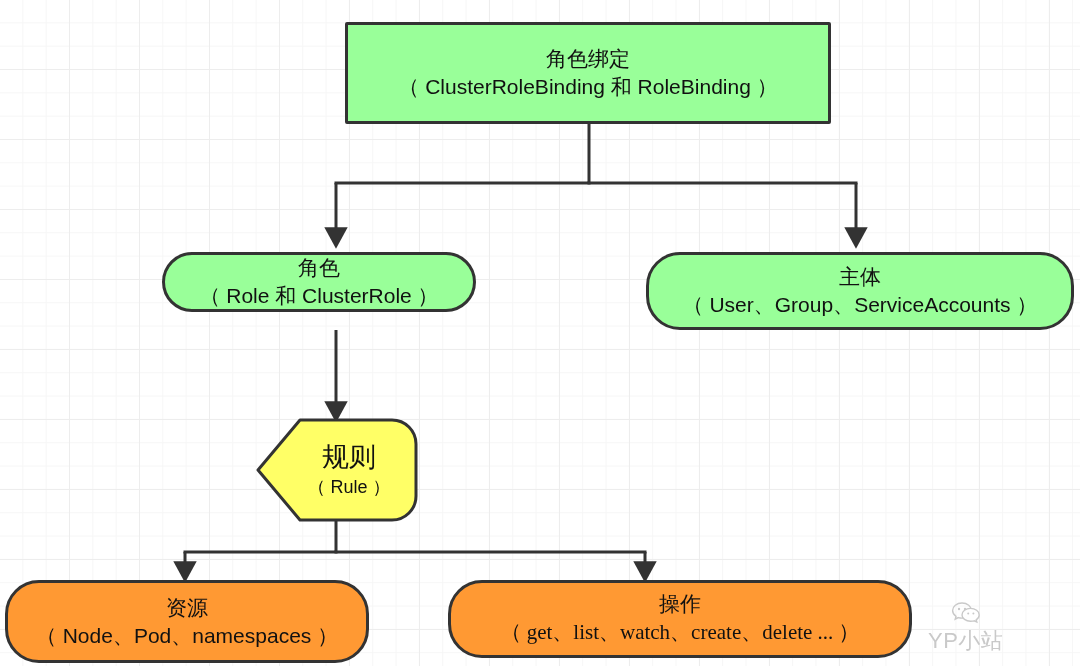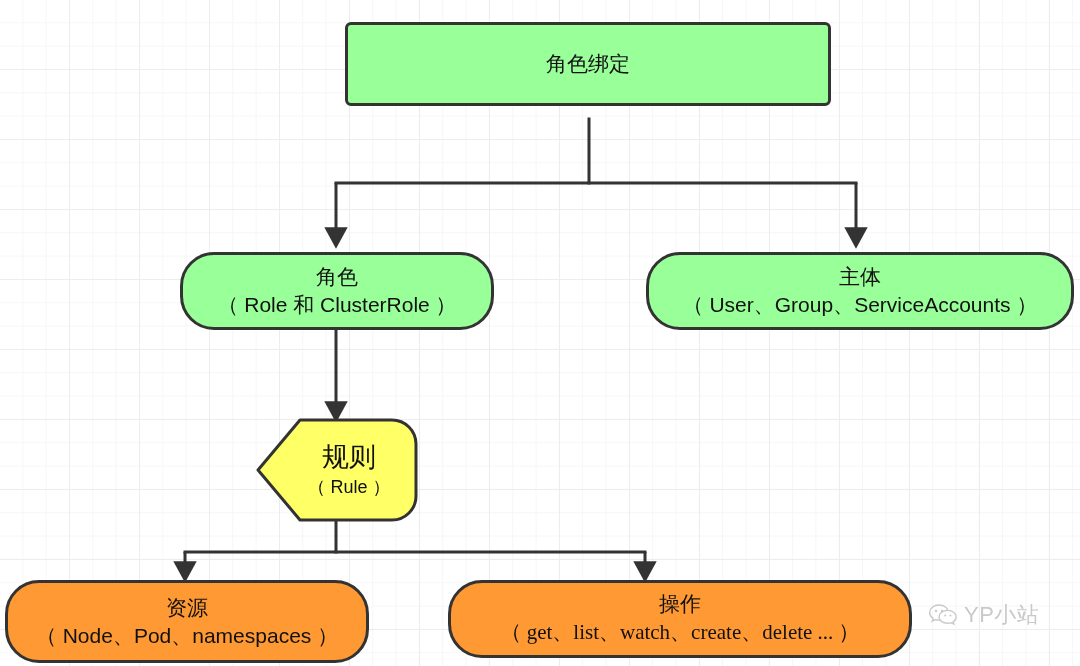--- a/index.html
+++ b/index.html
@@ -69,25 +69,25 @@
     line-height: 1.32;
     padding-left: 24px;
     box-sizing: border-box;
   }
   .hexwrap .hexlabel .l1 { font-size: 27px; }
   .hexwrap .hexlabel .l2 { font-size: 18px; }
   #watermark {
     position: absolute;
     display: flex;
     align-items: center;
-    gap: 6px;
     color: #c9c9c9;
     font-size: 22px;
     letter-spacing: 0.5px;
     user-select: none;
+    flex-direction: column;
   }
   #watermark .wm-text { color: #c9c9c9; font-size: 22px; }
 </style>
 </head>
 <body>
 
 <div id="canvas">
 
   <svg id="edges" viewBox="0 0 1080 666" width="1080" height="666">
     <defs>
@@ -114,25 +114,26 @@
       <path d="M336,520 L336,552 L185,552" stroke="#333333" stroke-width="3" fill="none" stroke-linecap="square"></path>
       <path d="M185,552 L185,572" stroke="#333333" stroke-width="3" fill="none" marker-end="url(#arrowhead)"></path>
     </g>
 
     <g>
       <path d="M336,552 L645,552" stroke="#333333" stroke-width="3" fill="none" stroke-linecap="square"></path>
       <path d="M645,552 L645,572" stroke="#333333" stroke-width="3" fill="none" marker-end="url(#arrowhead)"></path>
     </g>
   </svg>
 
-  <div class="node rect green" style="left:345px; top:22px; width:486px; height:84px;border-radius:6px;">
+  <div class="node rect green" style="left:345px; top:22px; width:486px; height:102px;">
     <div class="l1">角色绑定</div>
+    <div class="l2">（ ClusterRoleBinding 和 RoleBinding ）</div>
   </div>
 
-  <div class="node pill green" style="left:180px; top:252px; width:314px; height:78px;">
+  <div class="node pill green" style="left:162px; top:252px; width:314px; height:60px;">
     <div class="l1">角色</div>
     <div class="l2">（ Role 和 ClusterRole ）</div>
   </div>
 
   <div class="node pill green" style="left:646px; top:252px; width:428px; height:78px;">
     <div class="l1">主体</div>
     <div class="l2">（ User、Group、ServiceAccounts ）</div>
   </div>
 
   <div class="hexwrap" style="left:256px; top:418px; width:162px; height:104px;">

